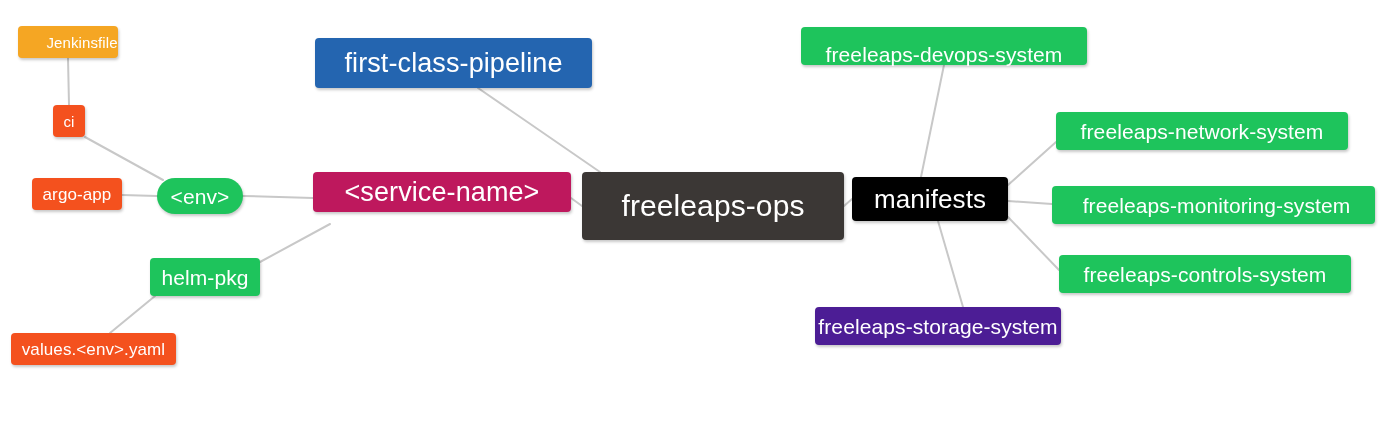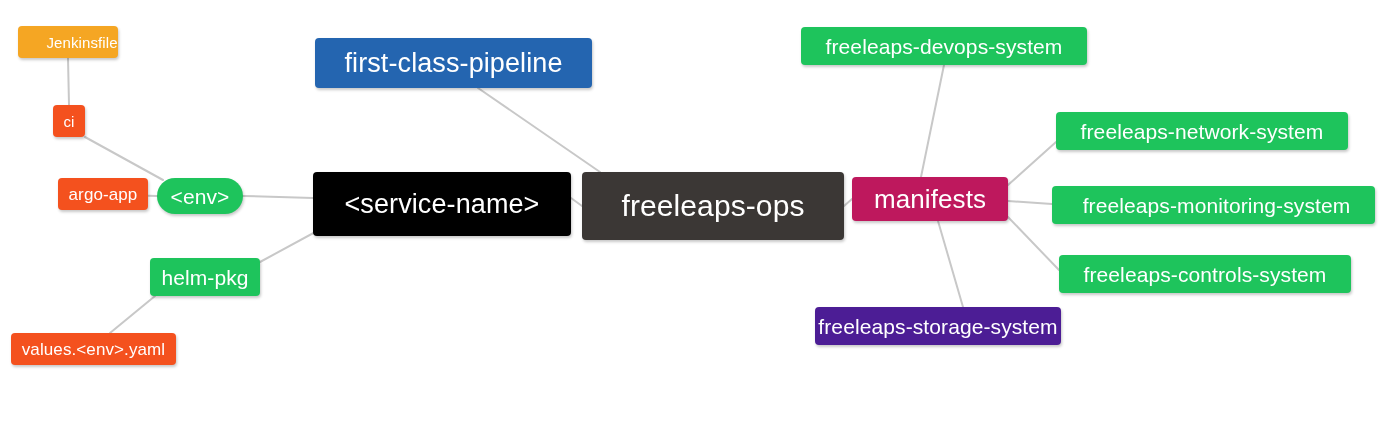--- a/index.html
+++ b/index.html
@@ -61,48 +61,48 @@
       <line x1="921" y1="177" x2="944" y2="65" stroke="#c8c8c8" stroke-width="2" stroke-linecap="round"></line>
       <line x1="1008" y1="185" x2="1056" y2="142" stroke="#c8c8c8" stroke-width="2" stroke-linecap="round"></line>
       <line x1="1008" y1="201" x2="1052" y2="204" stroke="#c8c8c8" stroke-width="2" stroke-linecap="round"></line>
       <line x1="1008" y1="217" x2="1059" y2="270" stroke="#c8c8c8" stroke-width="2" stroke-linecap="round"></line>
       <line x1="938" y1="221" x2="963" y2="307" stroke="#c8c8c8" stroke-width="2" stroke-linecap="round"></line>
     </svg>
   <div id="node-layer">
       <div class="node" style="left: 582px; top: 172px; width: 262px; height: 68px; background: rgb(59, 55, 53); font-size: 30px; text-align: right;">
         <span class="node-label">freeleaps-ops</span>
       </div>
-      <div class="node" style="left: 313px; top: 172px; width: 258px; height: 64px; background: #000000; font-size: 27px;">
+      <div class="node" style="left: 313px; top: 172px; width: 258px; height: 40px; background: #be185d; font-size: 27px;">
         <span class="node-label">&lt;service-name&gt;</span>
       </div>
       <div class="node" style="left: 315px; top: 38px; width: 277px; height: 50px; background: rgb(36, 101, 176); font-size: 27px;">
         <span class="node-label">first-class-pipeline</span>
       </div>
-      <div class="node" style="left: 852px; top: 177px; width: 156px; height: 44px; background: #be185d; font-size: 26px;">
+      <div class="node" style="left: 852px; top: 177px; width: 156px; height: 44px; background: #000000; font-size: 26px;">
         <span class="node-label">manifests</span>
       </div>
       <div class="node" style="left: 157px; top: 178px; width: 86px; height: 36px; background: rgb(30, 196, 92); font-size: 21px; border-radius: 18px;">
         <span class="node-label">&lt;env&gt;</span>
       </div>
       <div class="node" style="left: 150px; top: 258px; width: 110px; height: 38px; background: rgb(30, 196, 92); font-size: 21px;">
         <span class="node-label">helm-pkg</span>
       </div>
       <div class="node" style="left: 18px; top: 26px; width: 100px; height: 32px; background: rgb(245, 166, 35); font-size: 15px; padding-left: 38px;">
         <span class="node-label">Jenkinsfile</span>
       </div>
       <div class="node" style="left: 53px; top: 105px; width: 32px; height: 32px; background: rgb(244, 81, 30); font-size: 15px;">
         <span class="node-label">ci</span>
       </div>
-      <div class="node" style="left: 32px; top: 178px; width: 90px; height: 32px; background: rgb(244, 81, 30); font-size: 17px; margin-left: 26px;">
+      <div class="node" style="left: 32px; top: 178px; width: 90px; height: 32px; background: rgb(244, 81, 30); font-size: 17px;">
         <span class="node-label">argo-app</span>
       </div>
       <div class="node" style="left: 11px; top: 333px; width: 165px; height: 32px; background: rgb(244, 81, 30); font-size: 17px;">
         <span class="node-label">values.&lt;env&gt;.yaml</span>
       </div>
-      <div class="node" style="left: 801px; top: 27px; width: 286px; height: 38px; background: rgb(30, 196, 92); font-size: 21px;">
+      <div class="node" style="left: 801px; top: 27px; width: 286px; height: 38px; background: rgb(30, 196, 92); font-size: 21px; align-items: flex-end;">
         <span class="node-label">freeleaps-devops-system</span>
       </div>
       <div class="node" style="left: 1056px; top: 112px; width: 292px; height: 38px; background: rgb(30, 196, 92); font-size: 21px;">
         <span class="node-label">freeleaps-network-system</span>
       </div>
       <div class="node" style="left: 1052px; top: 186px; width: 323px; height: 38px; background: rgb(30, 196, 92); font-size: 21px; padding-left: 16px;">
         <span class="node-label">freeleaps-monitoring-system</span>
       </div>
       <div class="node" style="left: 1059px; top: 255px; width: 292px; height: 38px; background: rgb(30, 196, 92); font-size: 21px;">
         <span class="node-label">freeleaps-controls-system</span>

